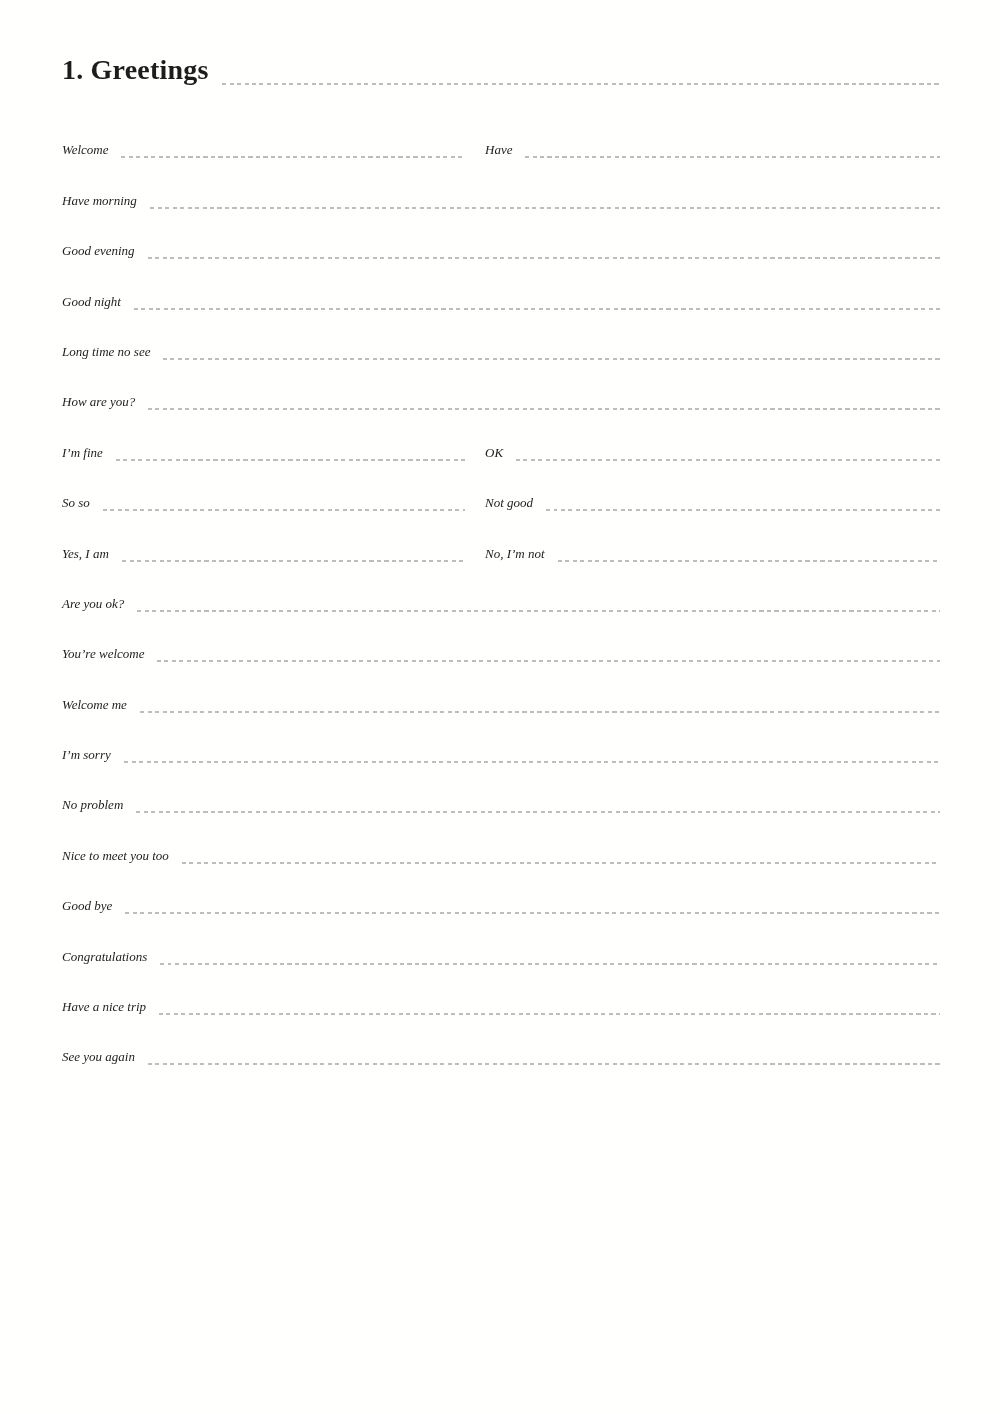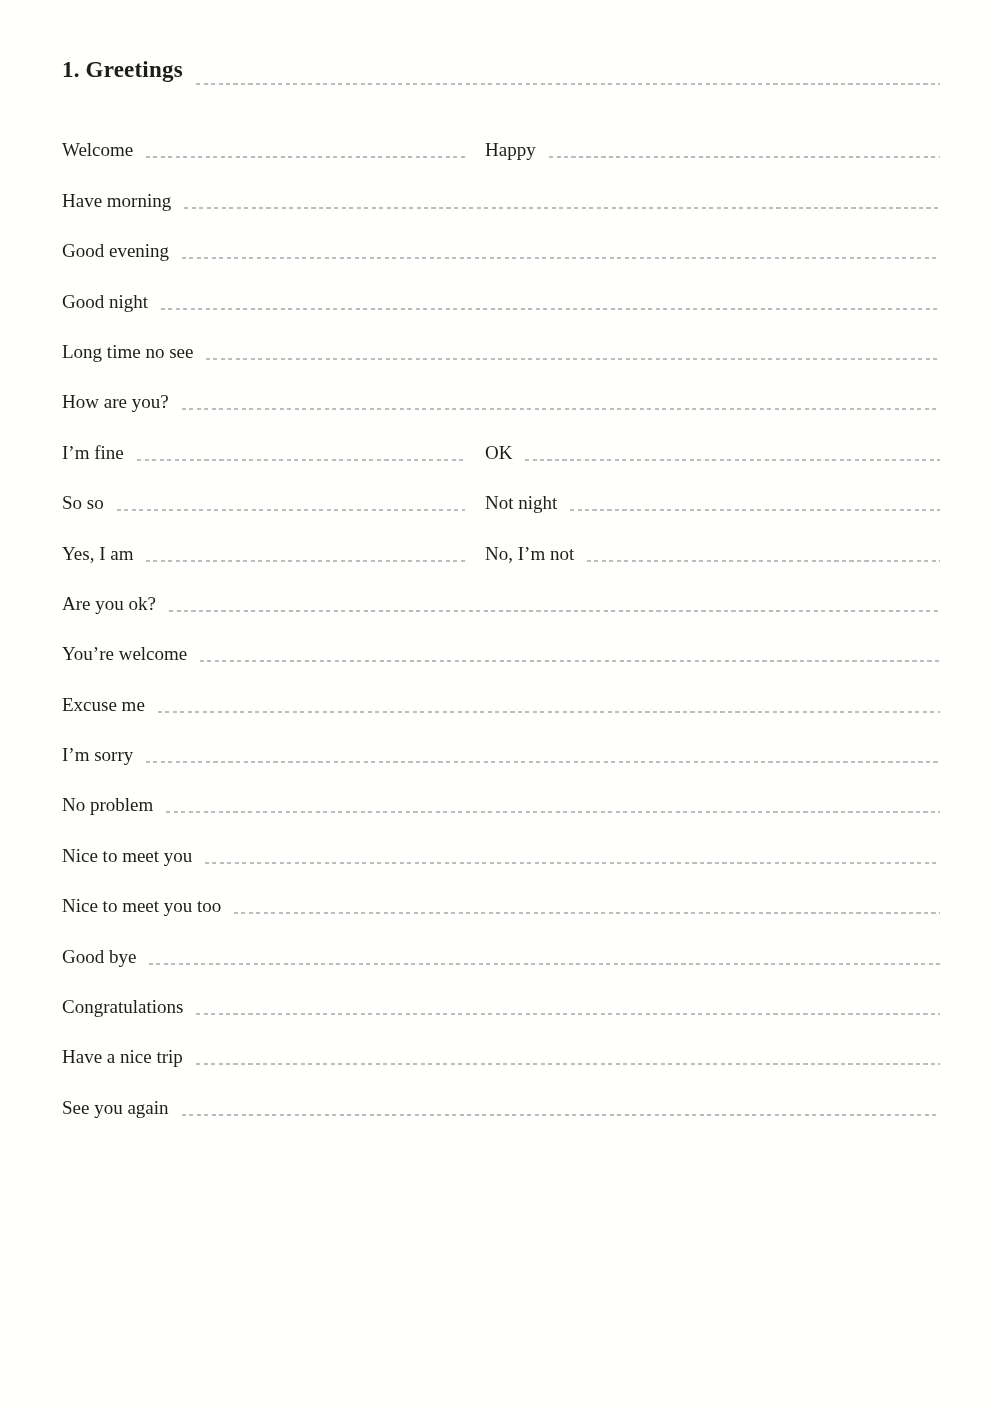--- a/index.html
+++ b/index.html
@@ -18,21 +18,21 @@
   }
   .title-row {
     position: absolute;
     left: 62px;
     right: 60px;
     top: 54px;
     display: flex;
     align-items: flex-end;
   }
   .title {
-    font-size: 23px;
+    font-size: 28px;
     line-height: 32px;
     font-weight: bold;
     margin: 0;
     white-space: nowrap;
     letter-spacing: 0.2px;
   }
   .dotline {
     flex: 1 1 auto;
     height: 2px;
     background: repeating-linear-gradient(to right, #bdbdbd 0px, #bdbdbd 4px, transparent 4px, transparent 7.5px);
@@ -53,24 +53,25 @@
     display: flex;
     align-items: flex-end;
   }
   .cell {
     flex: 1 1 auto;
     display: flex;
     align-items: flex-end;
     min-width: 0;
   }
   .label {
-    font-size: 19px;
+    font-size: 13px;
     line-height: 20px;
     margin-bottom: 13px;
     white-space: nowrap;
+    font-style: italic;
   }
   .cell .dotline {
     margin-bottom: 15px;
   }
   .row.double .cell-left {
     flex: 0 0 403px;
     margin-right: 20px;
   }
   .row.double .cell-right {
     flex: 1 1 auto;
@@ -84,21 +85,21 @@
     <h1 class="title">1. Greetings</h1>
     <div class="dotline title-line"></div>
   </header>
   <main class="rows" id="rows">
       <div class="row double">
         <div class="cell cell-left">
           <span class="label">Welcome</span>
           <div class="dotline"></div>
         </div>
         <div class="cell cell-right">
-          <span class="label">Happy</span>
+          <span class="label">Have</span>
           <div class="dotline"></div>
         </div>
       </div>
       <div class="row">
         <div class="cell cell-single">
           <span class="label">Have morning</span>
           <div class="dotline"></div>
         </div>
       </div>
       <div class="row">
@@ -134,21 +135,21 @@
           <span class="label">OK</span>
           <div class="dotline"></div>
         </div>
       </div>
       <div class="row double">
         <div class="cell cell-left">
           <span class="label">So so</span>
           <div class="dotline"></div>
         </div>
         <div class="cell cell-right">
-          <span class="label">Not night</span>
+          <span class="label">Not good</span>
           <div class="dotline"></div>
         </div>
       </div>
       <div class="row double">
         <div class="cell cell-left">
           <span class="label">Yes, I am</span>
           <div class="dotline"></div>
         </div>
         <div class="cell cell-right">
           <span class="label">No, I’m not</span>
@@ -162,39 +163,33 @@
         </div>
       </div>
       <div class="row">
         <div class="cell cell-single">
           <span class="label">You’re welcome</span>
           <div class="dotline"></div>
         </div>
       </div>
       <div class="row">
         <div class="cell cell-single">
-          <span class="label">Excuse me</span>
+          <span class="label">Welcome me</span>
           <div class="dotline"></div>
         </div>
       </div>
       <div class="row">
         <div class="cell cell-single">
           <span class="label">I’m sorry</span>
           <div class="dotline"></div>
         </div>
       </div>
       <div class="row">
         <div class="cell cell-single">
           <span class="label">No problem</span>
-          <div class="dotline"></div>
-        </div>
-      </div>
-      <div class="row">
-        <div class="cell cell-single">
-          <span class="label">Nice to meet you</span>
           <div class="dotline"></div>
         </div>
       </div>
       <div class="row">
         <div class="cell cell-single">
           <span class="label">Nice to meet you too</span>
           <div class="dotline"></div>
         </div>
       </div>
       <div class="row">

